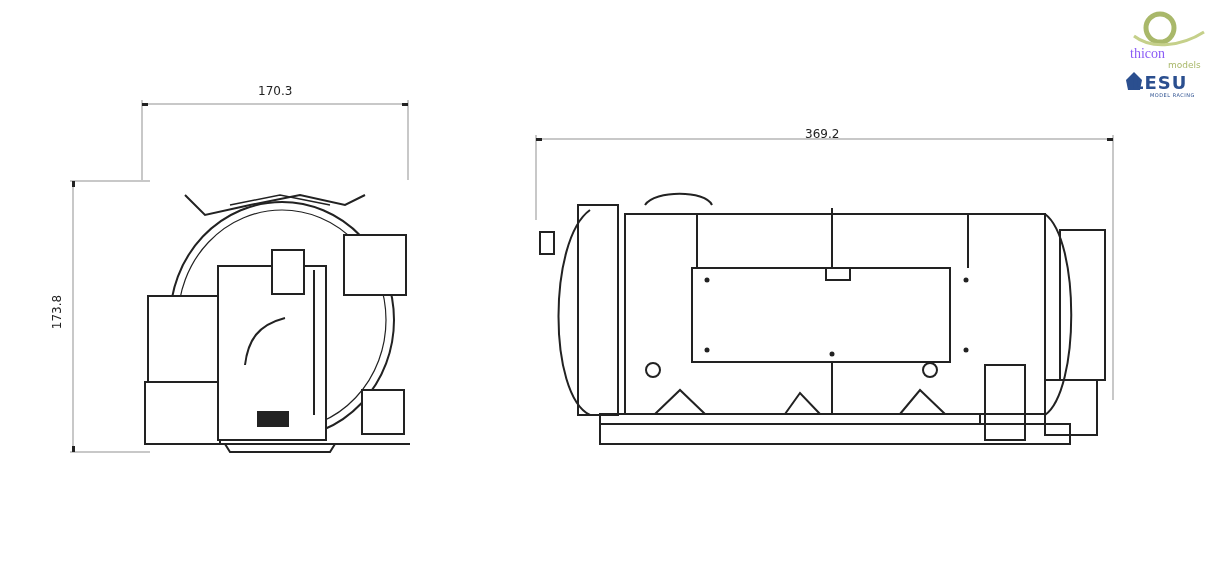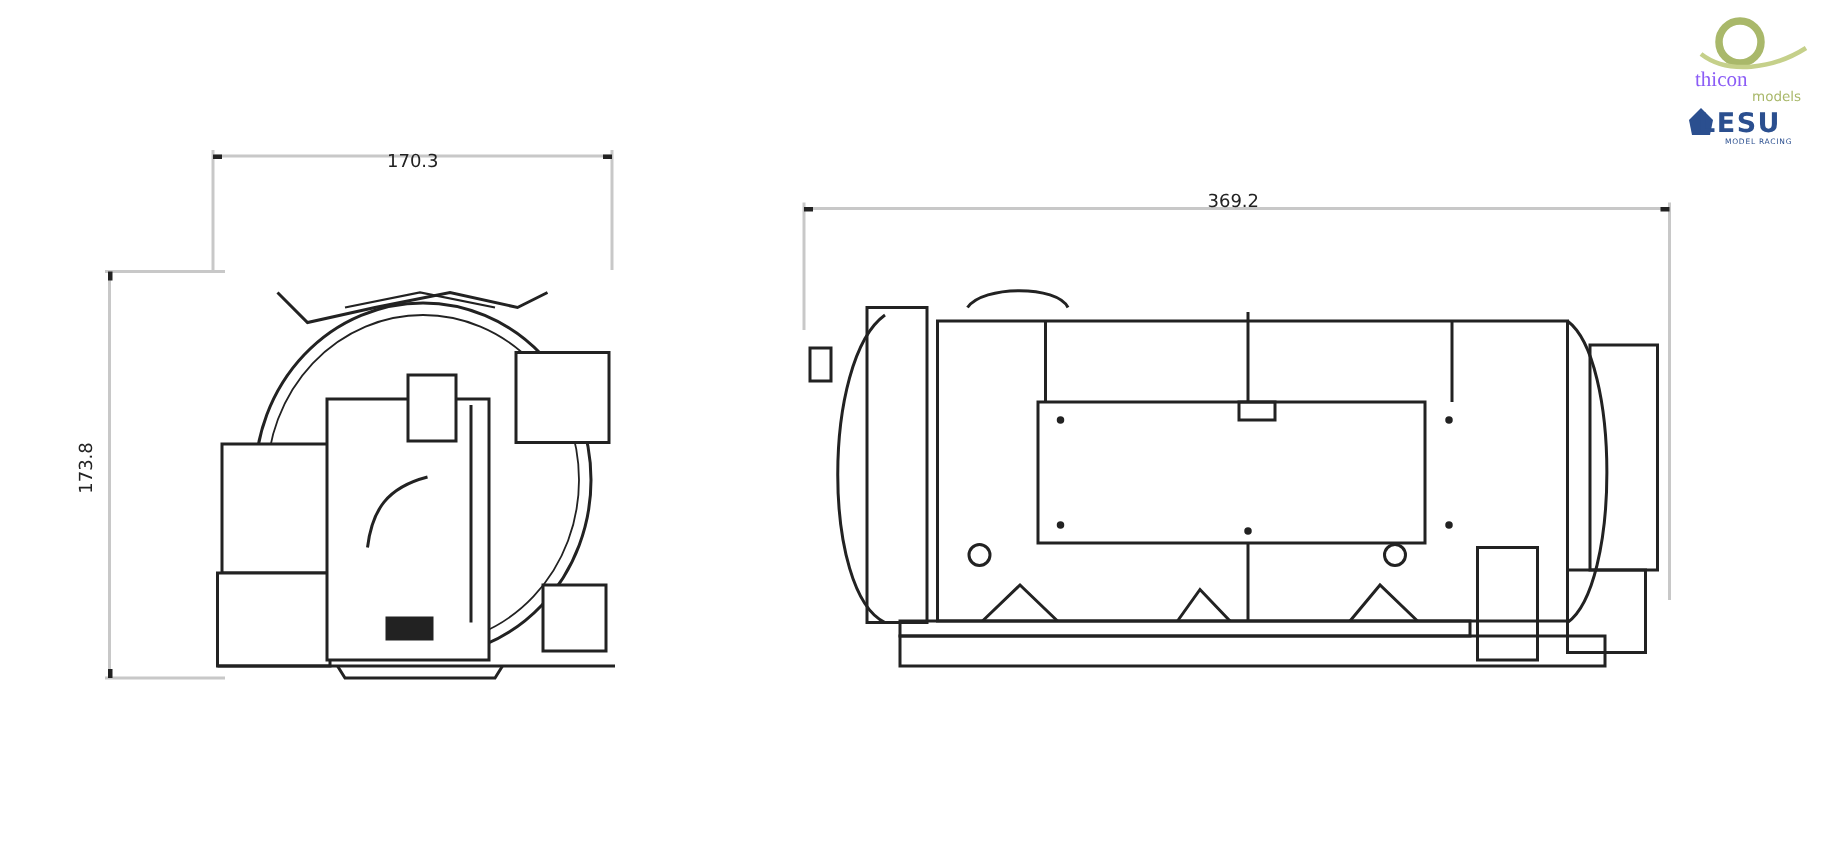--- a/index.html
+++ b/index.html
@@ -82,21 +82,21 @@
   </g>
   <g fill="#222">
     <circle cx="707" cy="280" r="2.5"></circle>
     <circle cx="966" cy="280" r="2.5"></circle>
     <circle cx="707" cy="350" r="2.5"></circle>
     <circle cx="966" cy="350" r="2.5"></circle>
     <circle cx="832" cy="354" r="2.5"></circle>
   </g>
 </svg>
 
-<div class="dim-label" style="left:258px; top:100px;text-align:center;">170.3</div>
+<div class="dim-label" style="left:258px; top:84px;text-align:center;">170.3</div>
 <div class="dim-label vert" style="left:40px; top:305px;">173.8</div>
 <div class="dim-label" style="left:805px; top:127px;">369.2</div>
 
 <div class="logo-block">
   <svg width="112" height="96" style="position:absolute;left:0;top:0;">
     <circle cx="48" cy="22" r="14" fill="none" stroke="#a9b86a" stroke-width="5"></circle>
     <path d="M22 30 C40 44 70 40 92 26" stroke="#c5d08a" stroke-width="3" fill="none"></path>
     <path d="M14 74 l8 -8 l8 8 l-2 10 l-12 0 z" fill="#2b4f8f"></path>
   </svg>
   <span class="thicon-word">thicon</span>

